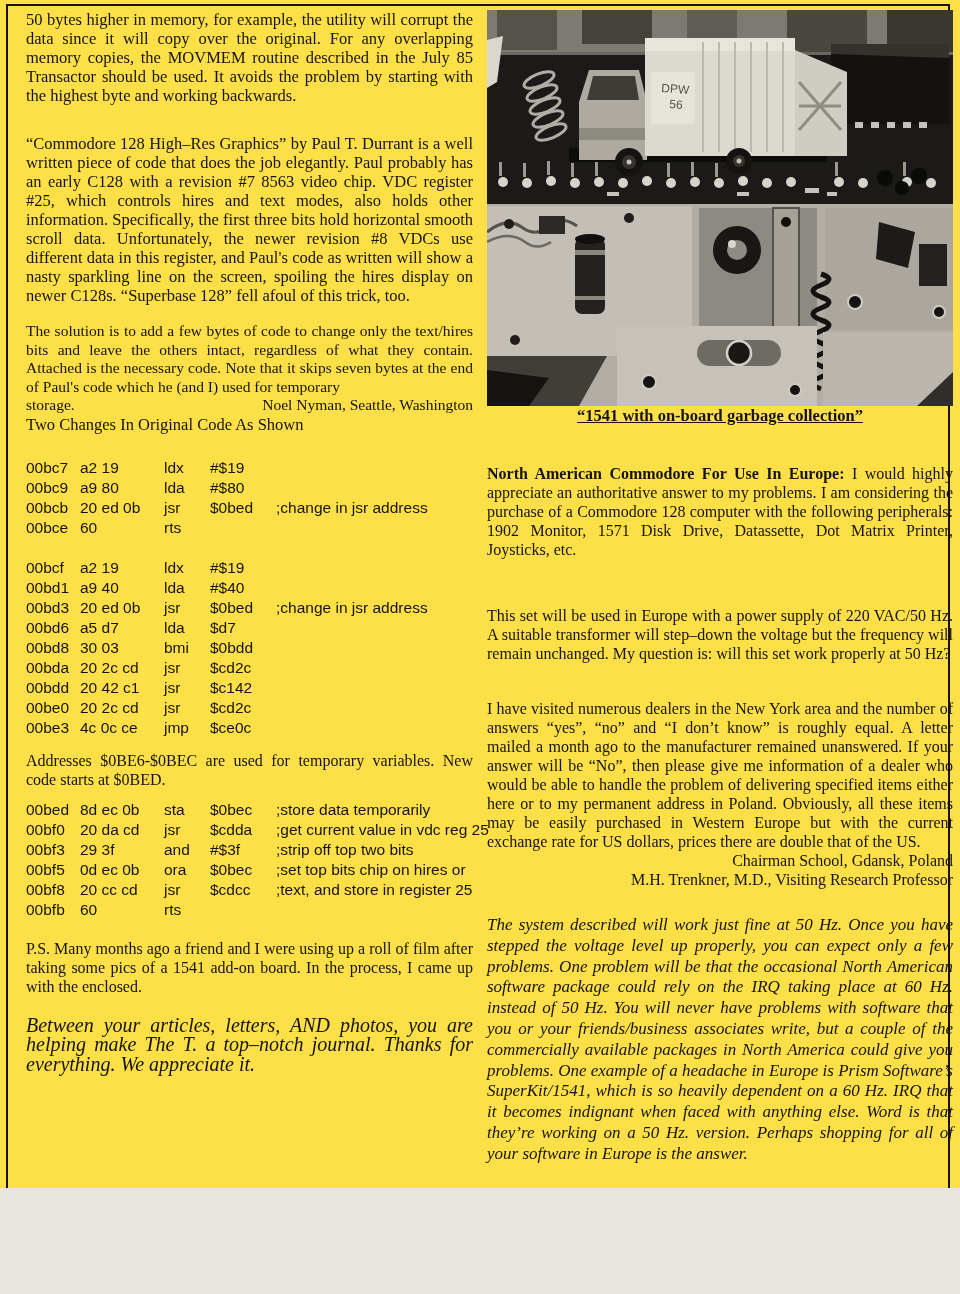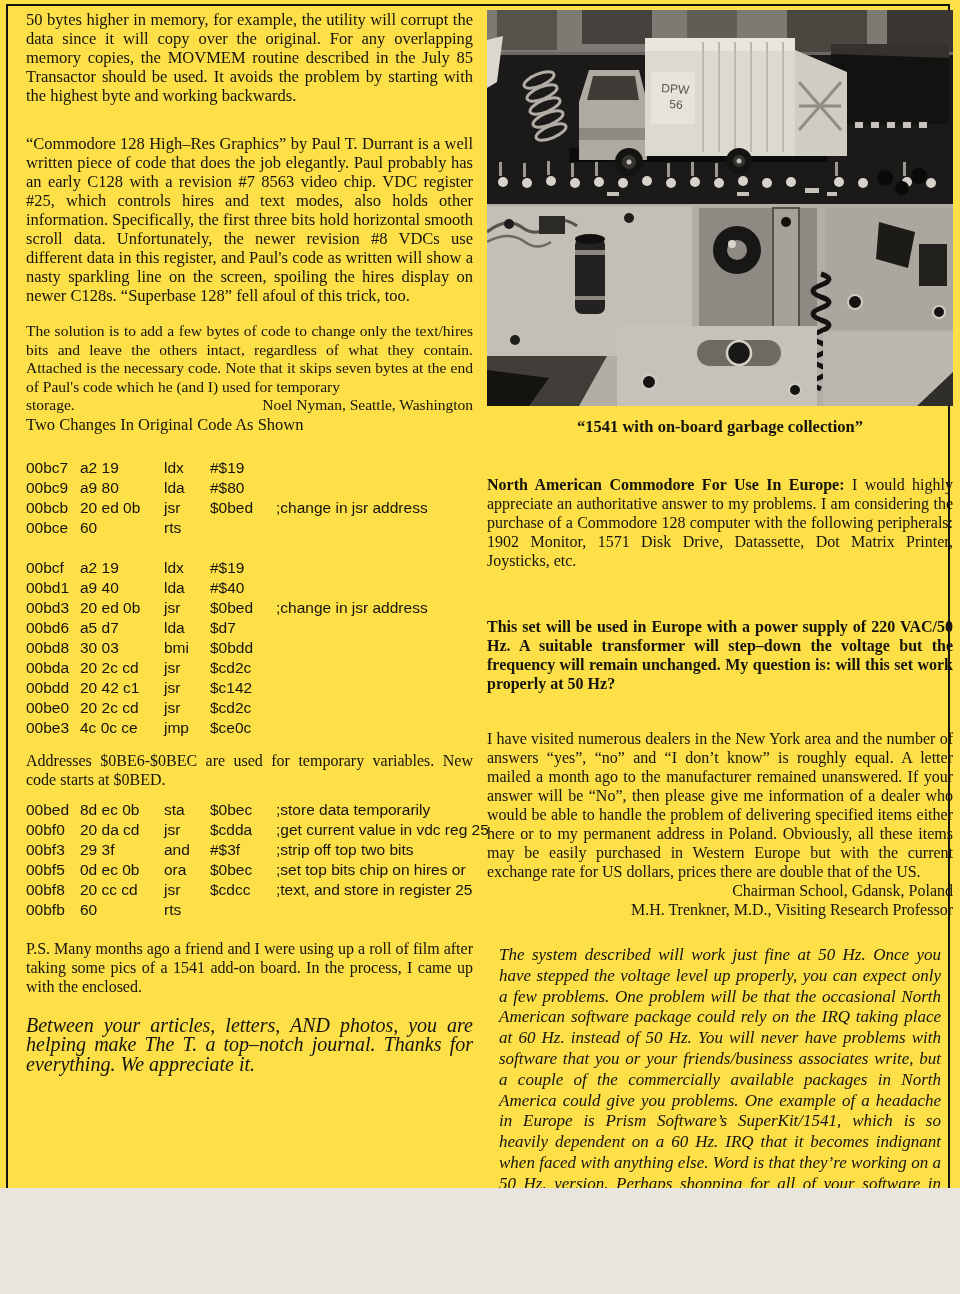--- a/index.html
+++ b/index.html
@@ -35,30 +35,30 @@
   .code-b3 { margin-top:11px; }
   .code-row { display:grid; grid-template-columns:54px 84px 46px 66px 1fr; white-space:nowrap; }
 
   .p-addresses { margin-top:13px; font-size:16px; line-height:19px; }
   .p-ps        { margin-top:19px; font-size:16px; line-height:19px; }
   .p-thanks    { margin-top:20px; font-size:20px; line-height:19.5px; font-style:italic; }
 
   
   .photo-frame { width:466px; height:396px; display:block; }
   .photo-caption {
-    margin-top:11px; text-align:center; font-weight:bold; font-size:16.5px;
+    text-align:center; font-weight:bold; font-size:16.5px;text-decoration:underline;
   }
   .letter-p  { margin:0; font-size:16px; line-height:19px; text-align:justify; }
   .lp1 { margin-top:38px; }
-  .lp2 { margin-top:47px;font-weight:bold; }
+  .lp2 { margin-top:47px; }
   .lp3 { margin-top:36px; }
   .letter-heading { font-weight:bold; }
   .letter-sig { margin:0; font-size:16px; line-height:19px; text-align:right; }
   .reply {
-    margin:12px; margin-top:26px; font-style:italic;
+    margin:0; margin-top:26px; font-style:italic;
     font-size:17px; line-height:20.8px; text-align:justify;
   }
 
   
   .footer {
     position:absolute; left:10px; top:1266px; width:931px; height:25px;
     border:2px solid #16130e; background:#f4f2eb;
     display:flex; align-items:flex-end;
     font-family:"Liberation Sans", sans-serif; font-weight:bold; font-size:13px;
     letter-spacing:0.2px;

